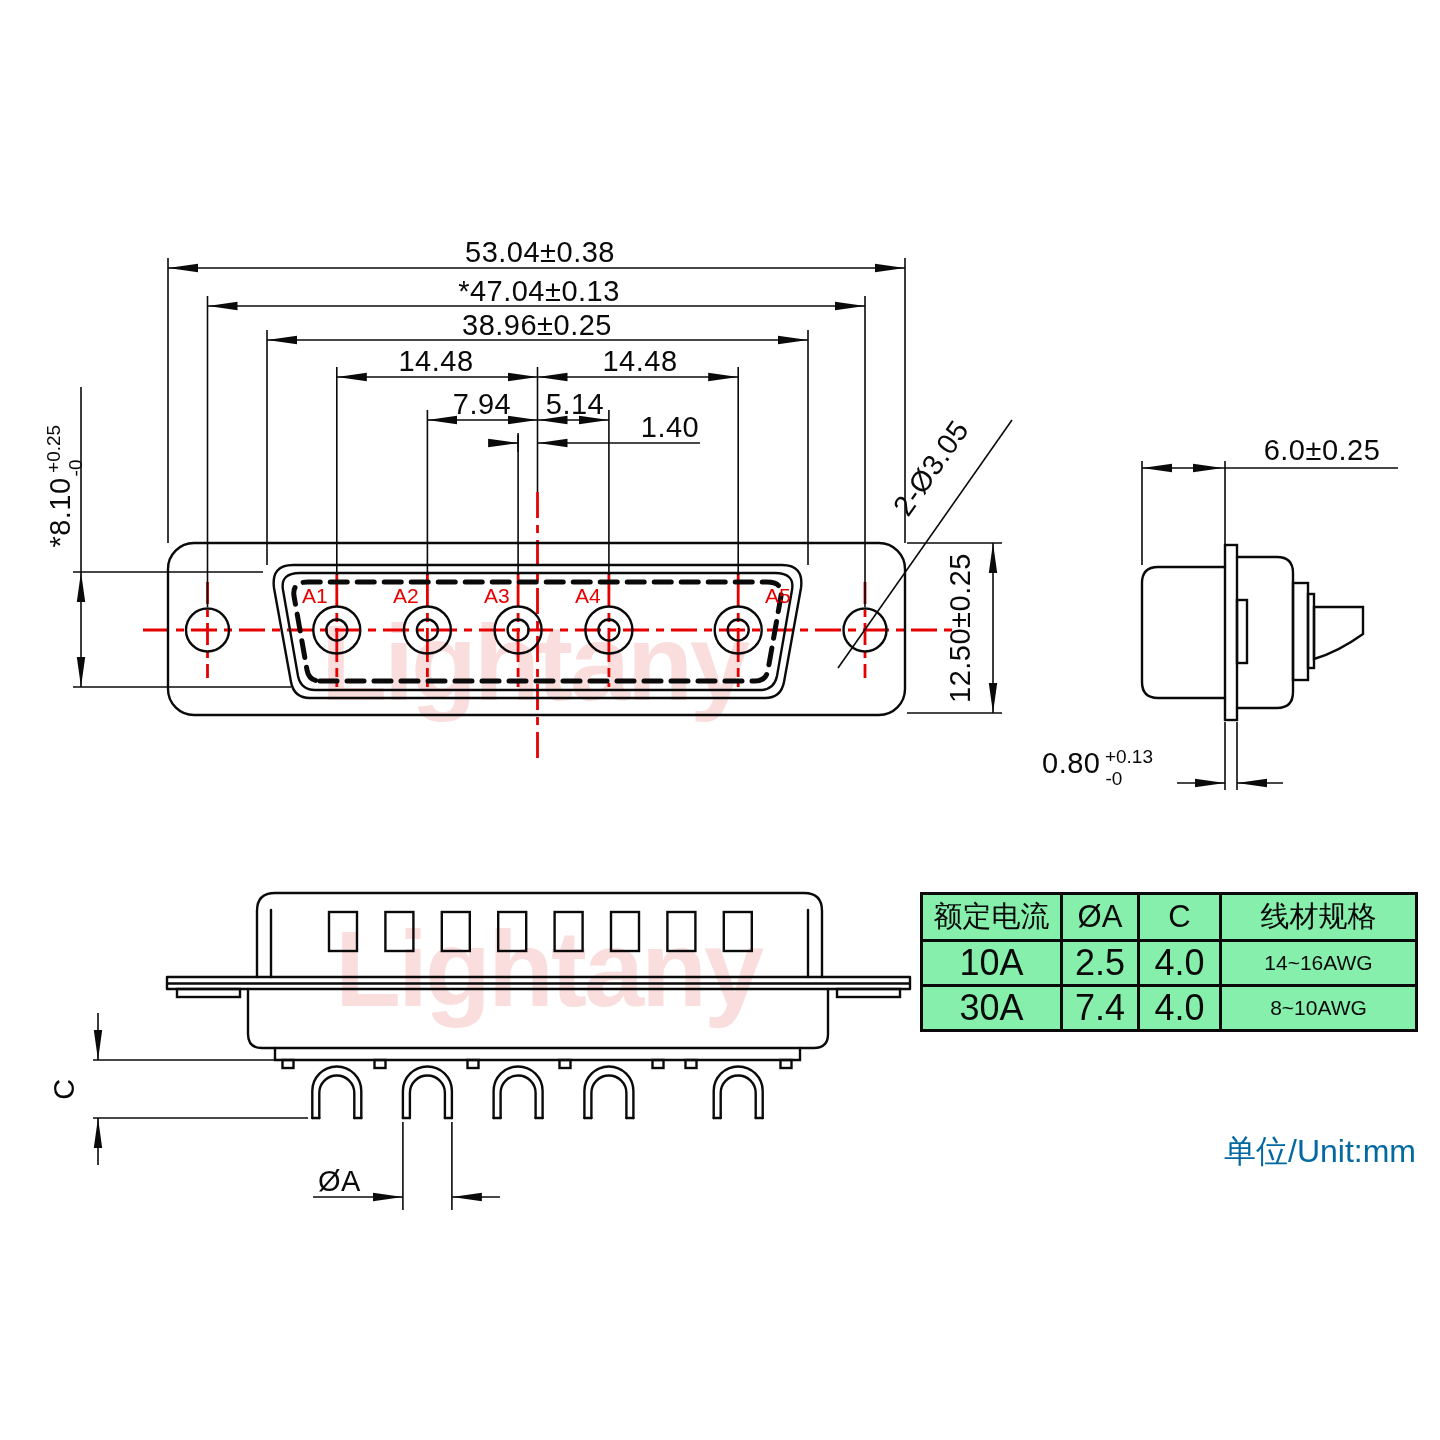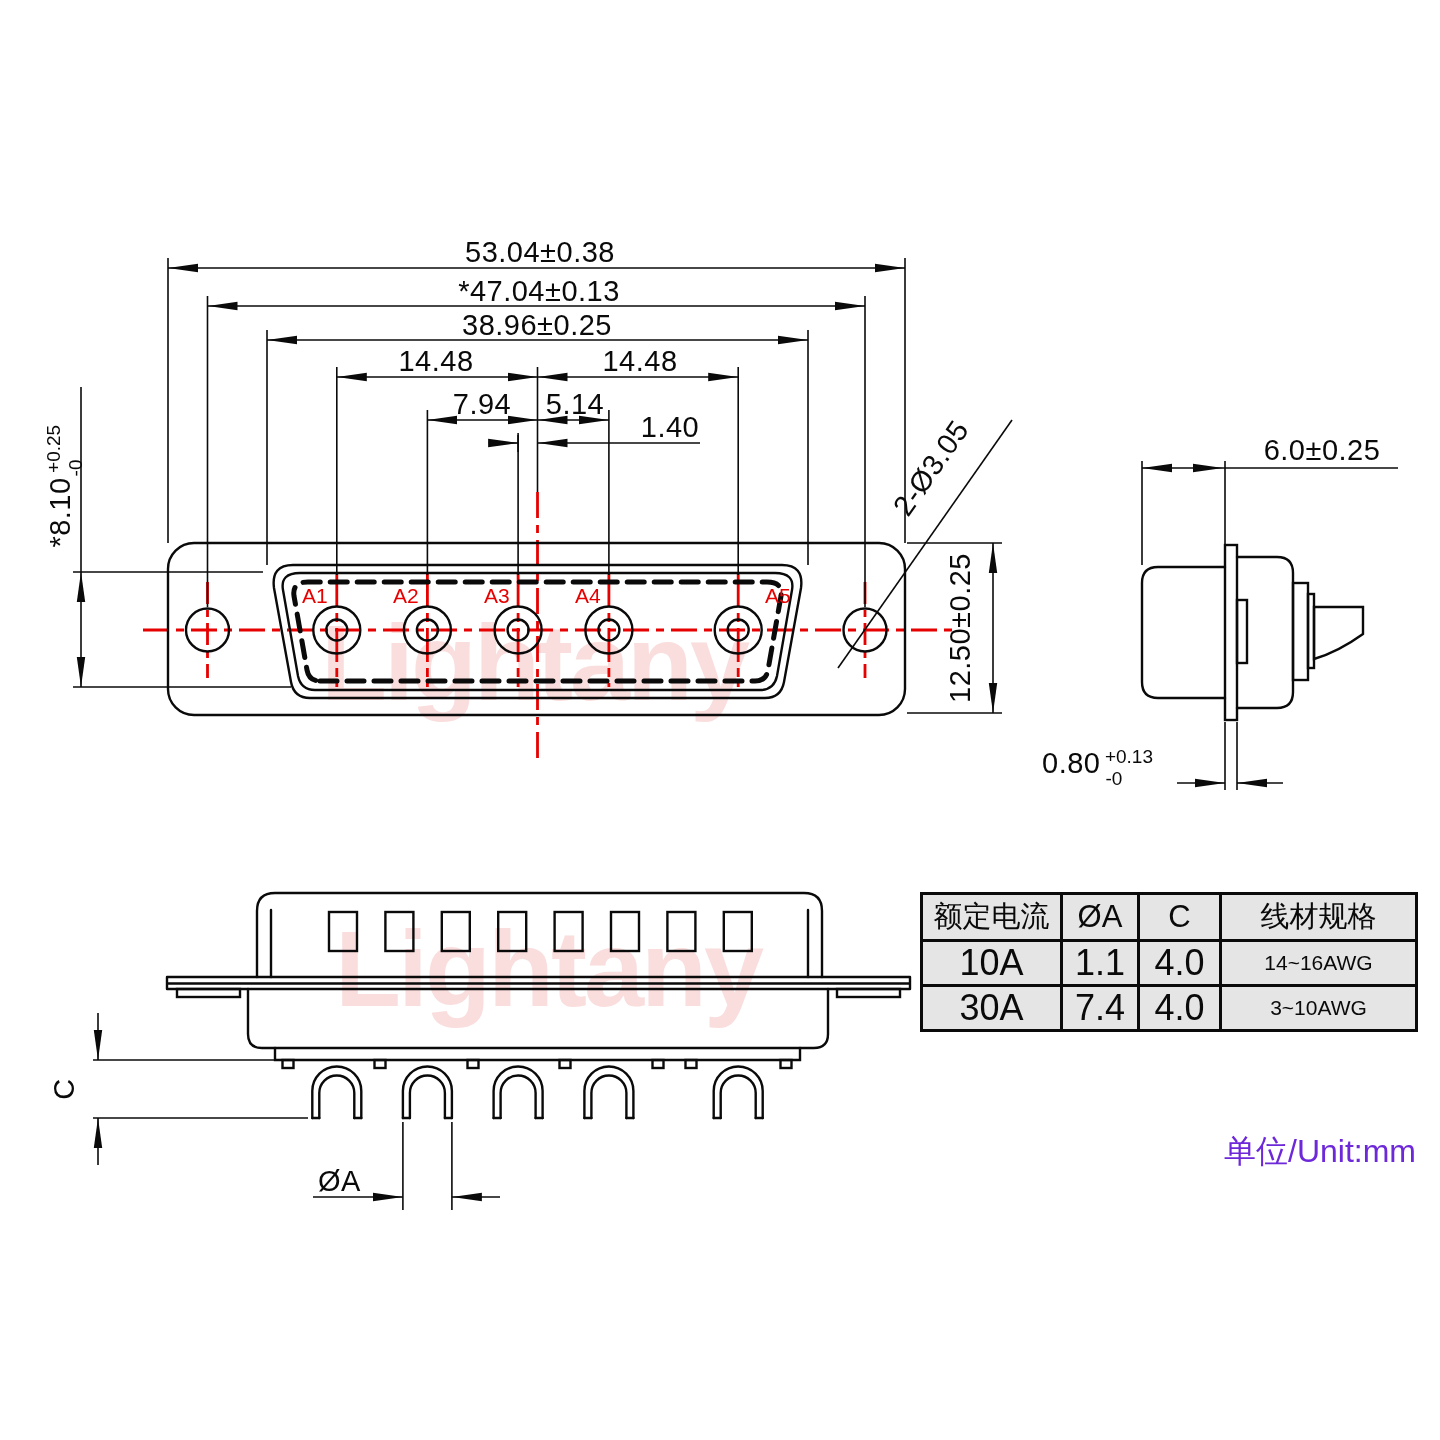--- a/index.html
+++ b/index.html
@@ -5,31 +5,31 @@
   html,body{margin:0;padding:0;background:#ffffff;}
   .canvas{position:relative;width:1440px;height:1440px;background:#ffffff;overflow:hidden;
           font-family:"Liberation Sans","DejaVu Sans",sans-serif;}
   svg{position:absolute;left:0;top:0;}
   svg text{font-family:"Liberation Sans","DejaVu Sans",sans-serif;fill:#0a0a0a;}
   .dimtxt{font-size:29px;letter-spacing:0.5px;}
   .toltxt{font-size:19px;}
   .pinlbl{font-size:21px;fill:#e60000;}
   .wm{font-size:108px;font-weight:bold;letter-spacing:-3px;fill:#f5bcbc;fill-opacity:0.5;}
   table.spec{position:absolute;left:920px;top:892px;width:495px;border-collapse:collapse;
-             table-layout:fixed;background:#e5e5e5;}
+             table-layout:fixed;background:#86efac;}
   table.spec th,table.spec td{border:3px solid #0a0a0a;text-align:center;vertical-align:middle;
              padding:0;color:#0a0a0a;font-weight:normal;}
   table.spec tr{height:45px;}
   table.spec tr.hdr{height:47px;}
   .h-cn{font-size:29px;}
   .h-sym{font-size:31px;}
   .d-num{font-size:36px;margin-top:26px;}
   .d-wire{font-size:21px;}
   .unitnote{position:absolute;left:1150px;top:1130px;width:266px;text-align:right;
-            font-size:32px;color:#6d28d9;}
+            font-size:32px;color:#0369a1;}
 </style>
 </head>
 <body>
 
 <div class="canvas">
 
 <svg width="1440" height="1440" viewBox="0 0 1440 1440">
   <defs>
     <marker id="arr" markerUnits="userSpaceOnUse" markerWidth="30" markerHeight="12" refX="30" refY="6" orient="auto-start-reverse" viewBox="0 0 30 12">
       <path d="M30,6 L0,1.8 L0,10.2 Z" fill="#0a0a0a"></path>
@@ -223,28 +223,28 @@
   </colgroup>
   <tbody>
         <tr class="hdr">
     <th class="h-cn">额定电流</th>
     <th class="h-sym">ØA</th>
     <th class="h-sym">C</th>
     <th class="h-cn">线材规格</th>
   </tr>
   <tr>
     <td class="d-num">10A</td>
-    <td class="d-num">1.1</td>
+    <td class="d-num">2.5</td>
     <td class="d-num">4.0</td>
     <td class="d-wire">14~16AWG</td>
   </tr>
   <tr>
     <td class="d-num">30A</td>
     <td class="d-num">7.4</td>
     <td class="d-num">4.0</td>
-    <td class="d-wire">3~10AWG</td>
+    <td class="d-wire">8~10AWG</td>
   </tr>
 </tbody>
     </table>
 
 <div class="unitnote">单位/Unit:mm</div>
 
 </div>
 
 </body></html>

